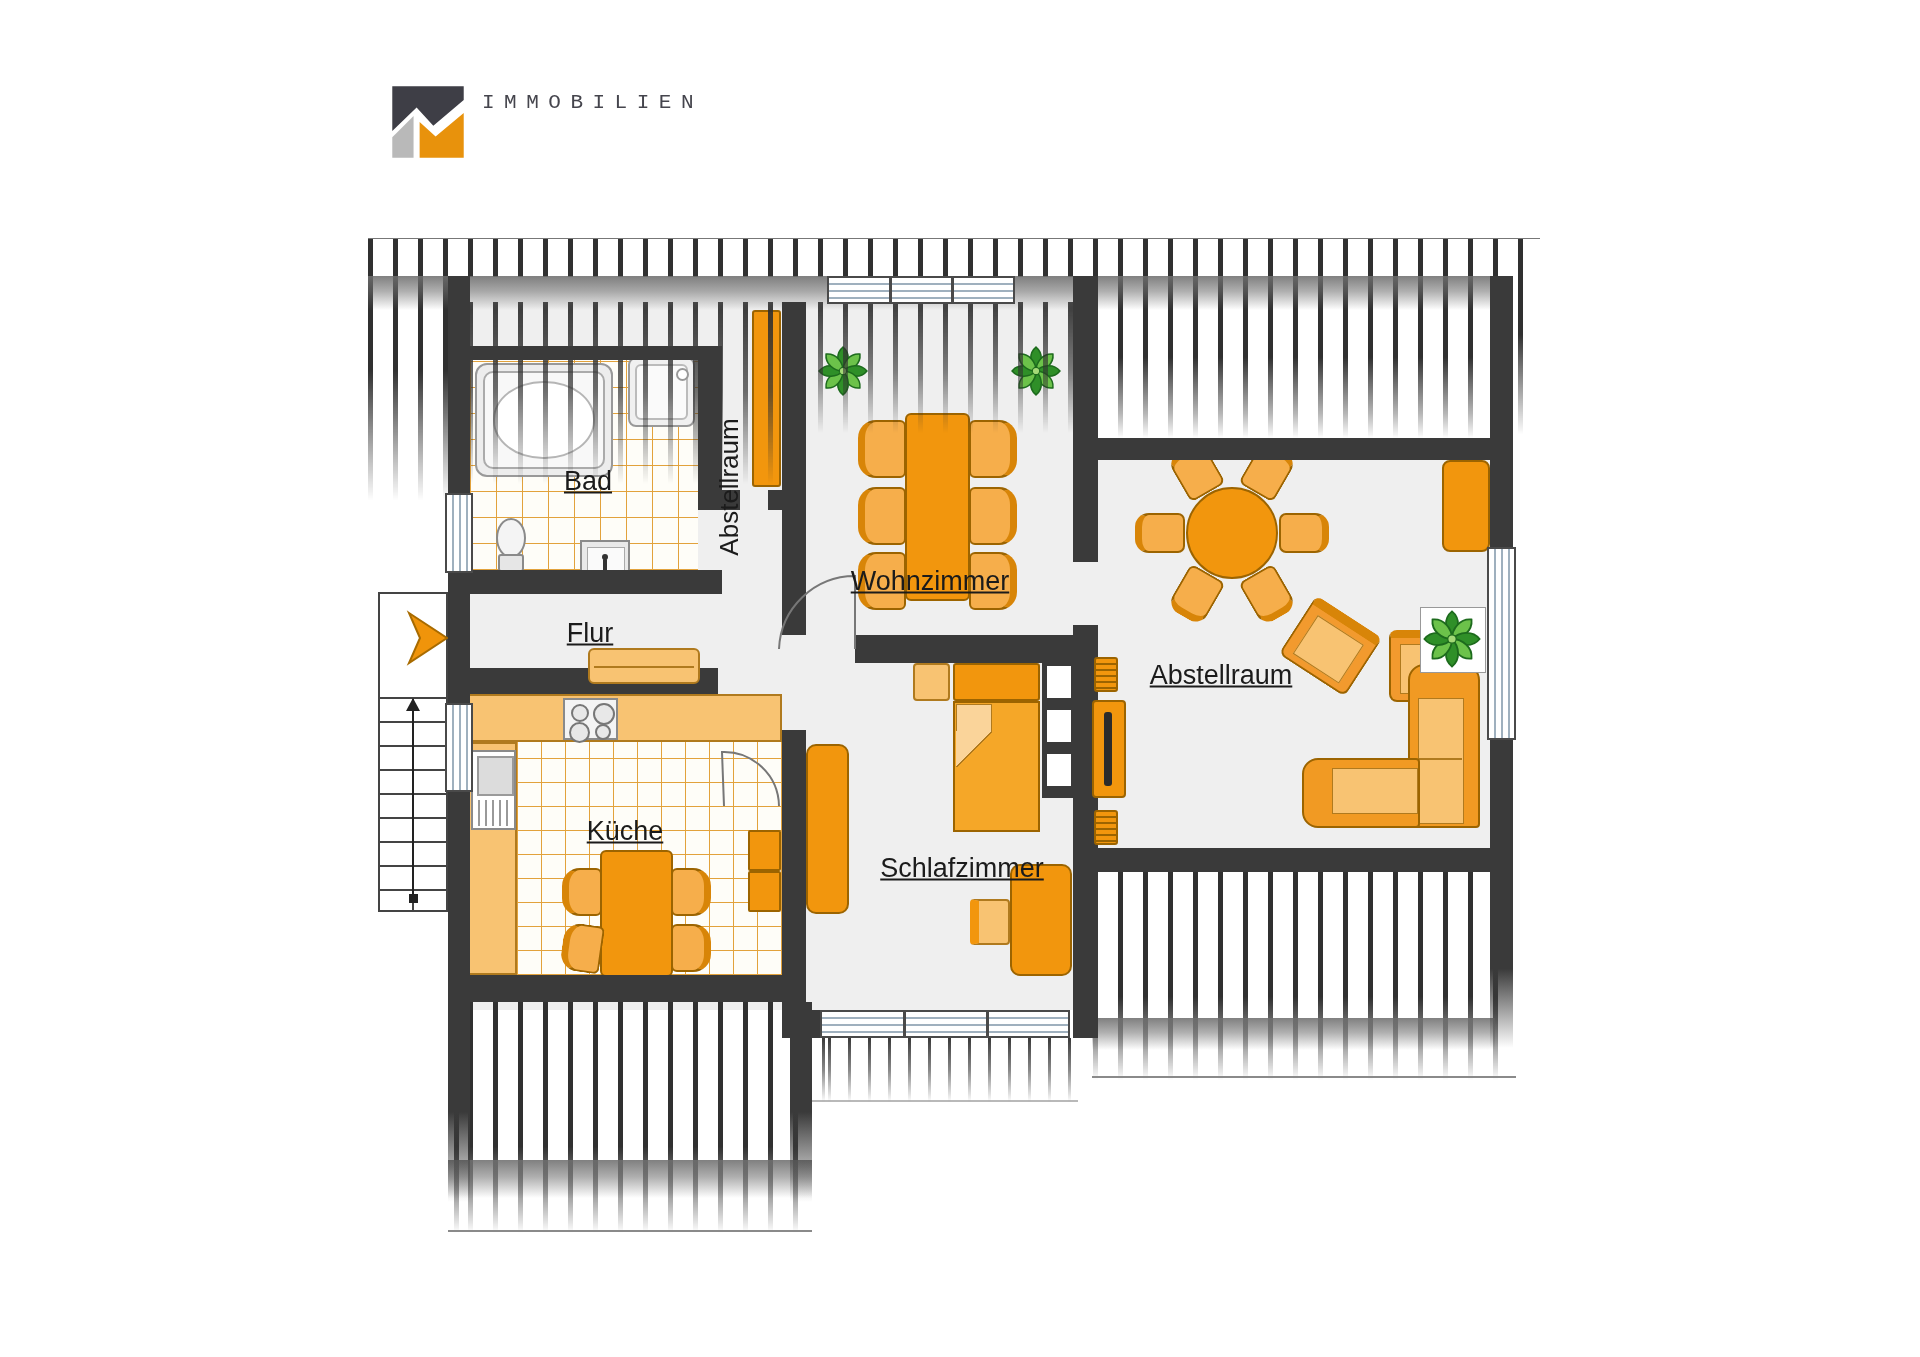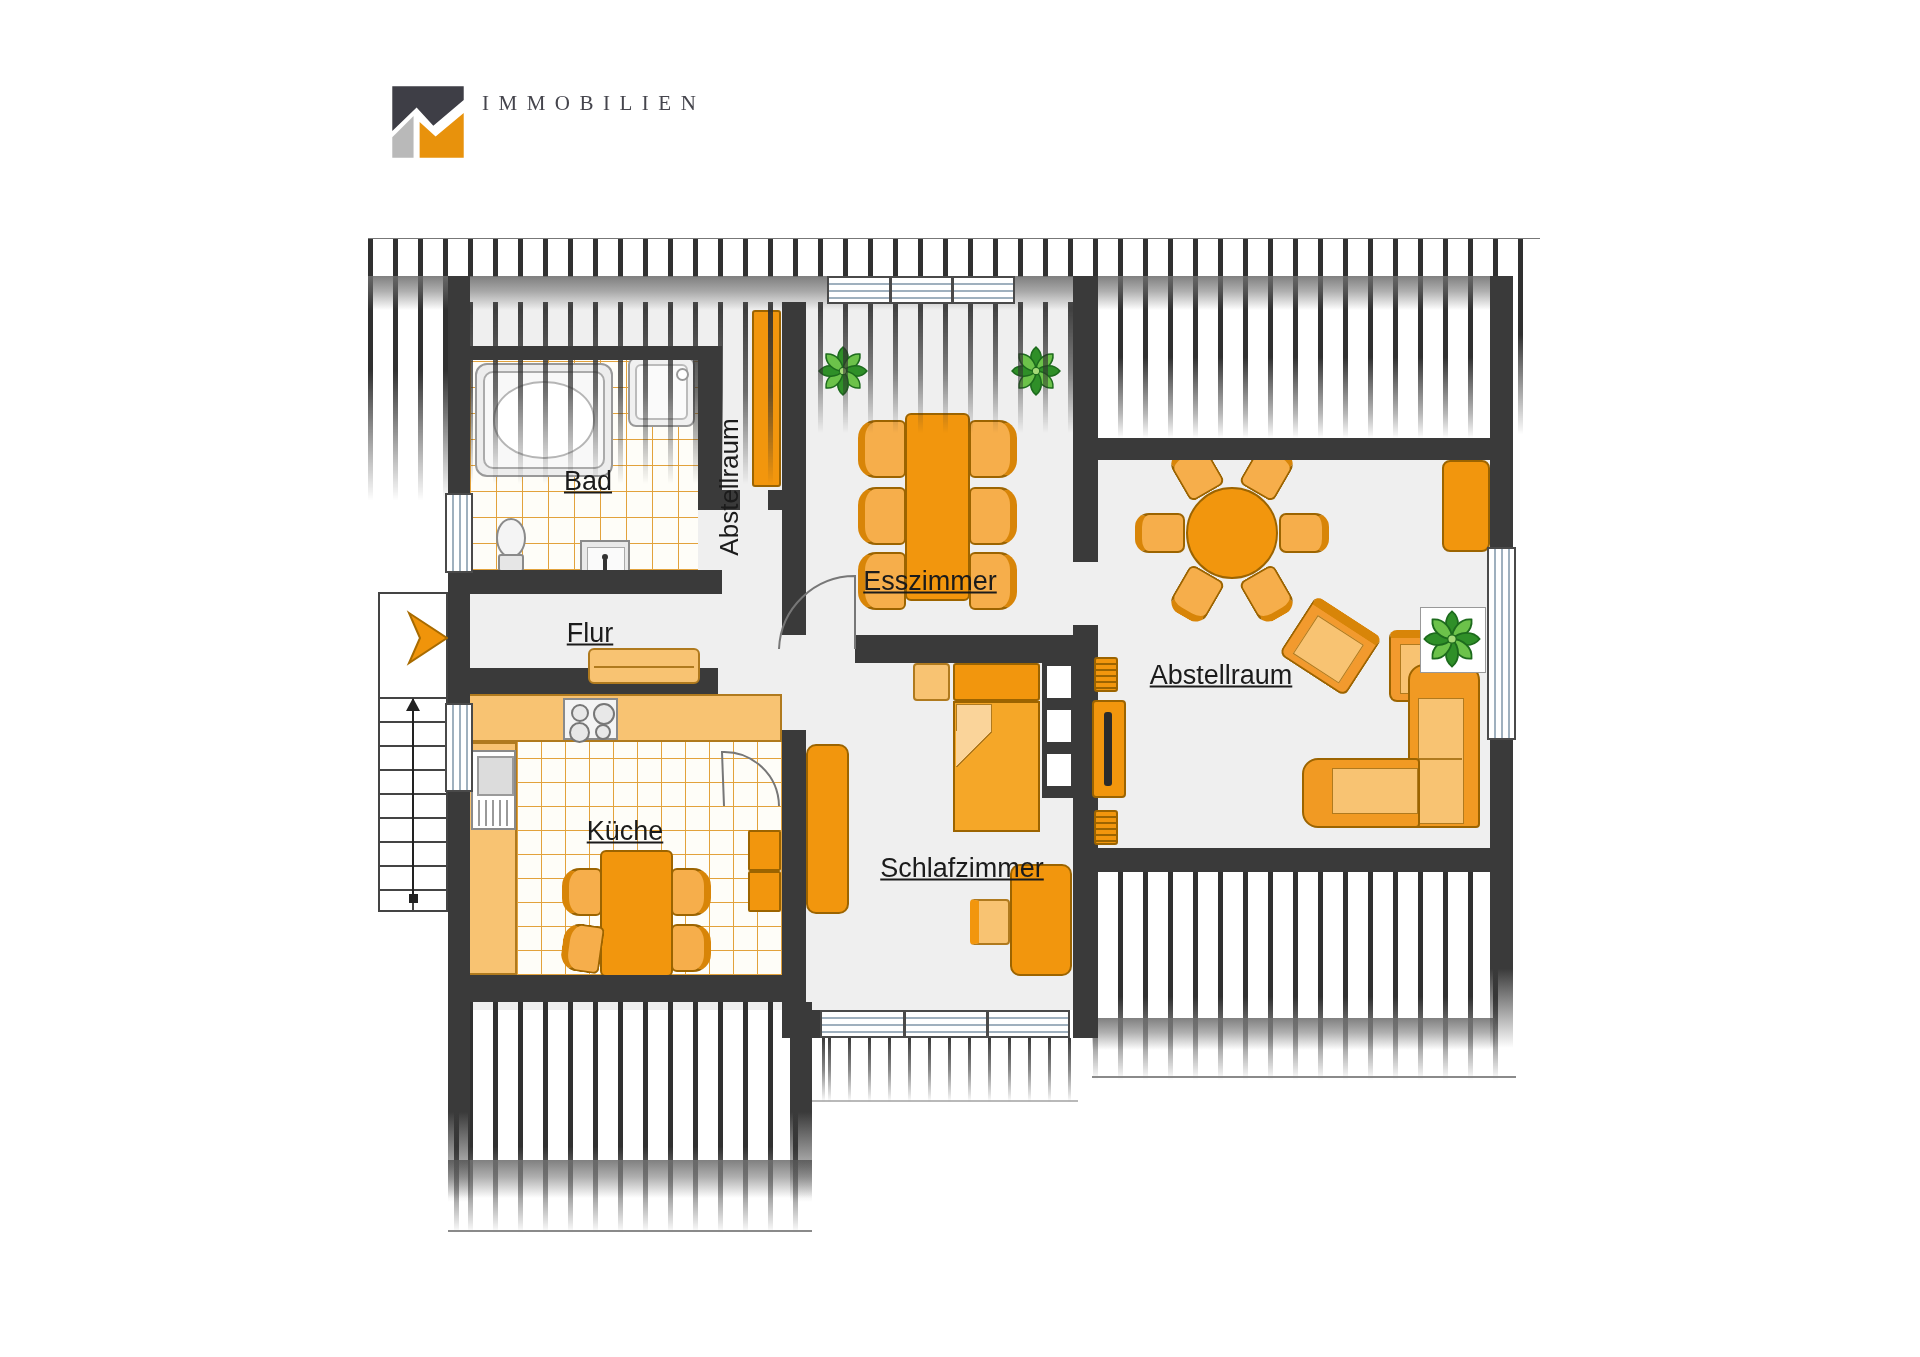--- a/index.html
+++ b/index.html
@@ -2,21 +2,21 @@
 <html><head>
 <meta charset="utf-8">
 <style>
   html,body{margin:0;padding:0;background:#fff;}
   .page{position:relative;width:1920px;height:1357px;background:#fff;overflow:hidden;
         font-family:"Liberation Sans",sans-serif;}
   .a{position:absolute;}
   
   .logo-name{font-family:"Liberation Serif",serif;font-size:60px;font-weight:bold;
              color:#E8920C;letter-spacing:3px;line-height:1;}
-  .logo-sub{font-family:Liberation Serif, serif;font-size:21px;color:#45454D;
+  .logo-sub{font-family:Liberation Mono, monospace;font-size:21px;color:#45454D;
             letter-spacing:9.5px;margin-top:7px;}
   
   .roombg{background:#EFEFEF;}
   .wall{background:#3A3A3A;}
   .stripes{background-image:repeating-linear-gradient(90deg,#303030 0 5px,transparent 5px 25px);}
   .stripes20{background-image:repeating-linear-gradient(90deg,#3a3a3a 0 3px,transparent 3px 20px);}
   .grayband{background:linear-gradient(180deg,rgba(110,110,110,.88) 0%,rgba(110,110,110,.55) 45%,rgba(110,110,110,0) 100%);}
   .edgefade{background:linear-gradient(180deg,#3A3A3A 55%,rgba(58,58,58,0) 100%);}
   .thinline{background:#8a8a8a;}
   .tiles26{background-color:#FEFDF8;
@@ -296,19 +296,19 @@
     <div class="a" style="left:0;top:103px;width:66px;height:213px;background-image:repeating-linear-gradient(180deg,#444 0 2px,transparent 2px 24px);"></div>
     <div class="a" style="left:32px;top:103px;width:2px;height:213px;background:#444;"></div>
     <div class="a" style="left:32px;top:112px;width:2px;height:196px;background:#222;"></div>
     <div class="a" style="left:26px;top:104px;width:0;height:0;border-left:7px solid transparent;border-right:7px solid transparent;border-bottom:13px solid #222;"></div>
     <div class="a" style="left:29px;top:300px;width:9px;height:9px;background:#222;"></div>
   </div>
 
   <div class="a rlabel" style="left:588px;top:481px;z-index:10;">Bad</div>
   <div class="a rlabel" style="left:590px;top:633px;z-index:10;">Flur</div>
   <div class="a rlabel-v" style="left:729px;top:487px;z-index:10;">Abstellraum</div>
-  <div class="a rlabel" style="left:930px;top:581px;z-index:10;">Esszimmer</div>
+  <div class="a rlabel" style="left:930px;top:581px;z-index:10;">Wohnzimmer</div>
   <div class="a rlabel" style="left:625px;top:831px;z-index:10;">Küche</div>
   <div class="a rlabel" style="left:962px;top:868px;z-index:10;">Schlafzimmer</div>
   <div class="a rlabel" style="left:1221px;top:675px;z-index:10;">Abstellraum</div>
 
 
 </div>
 
 </body></html>

